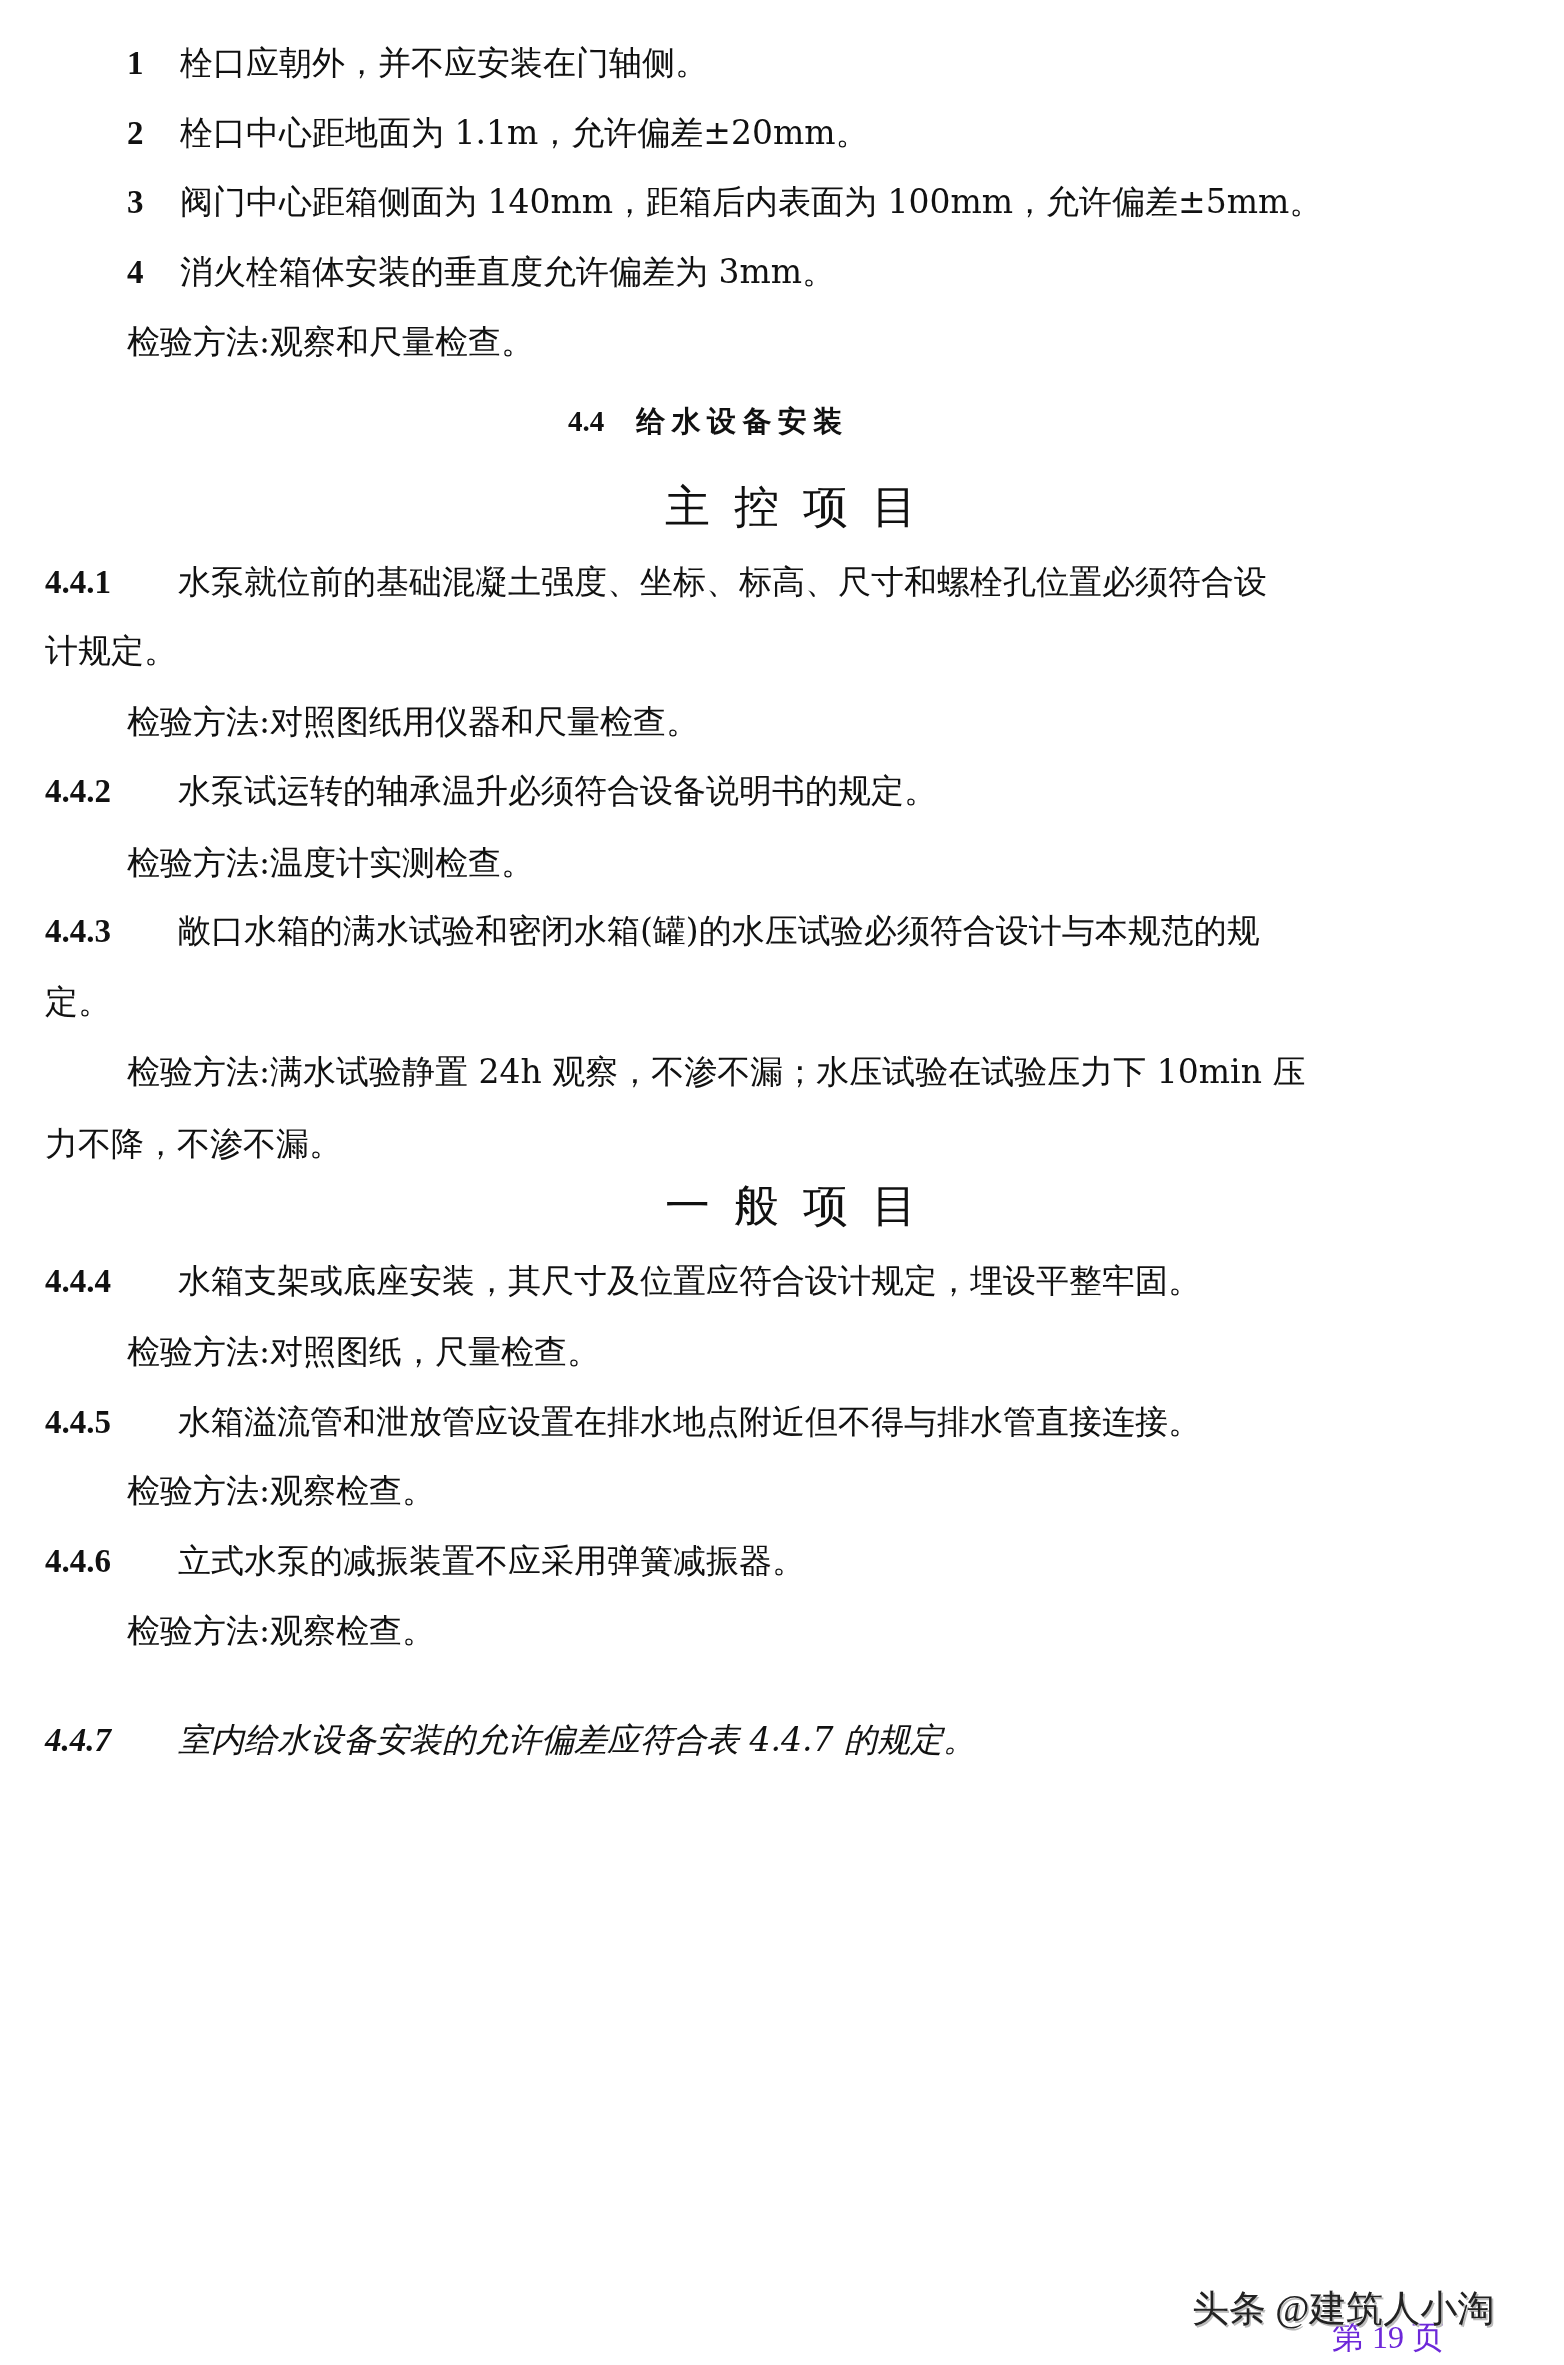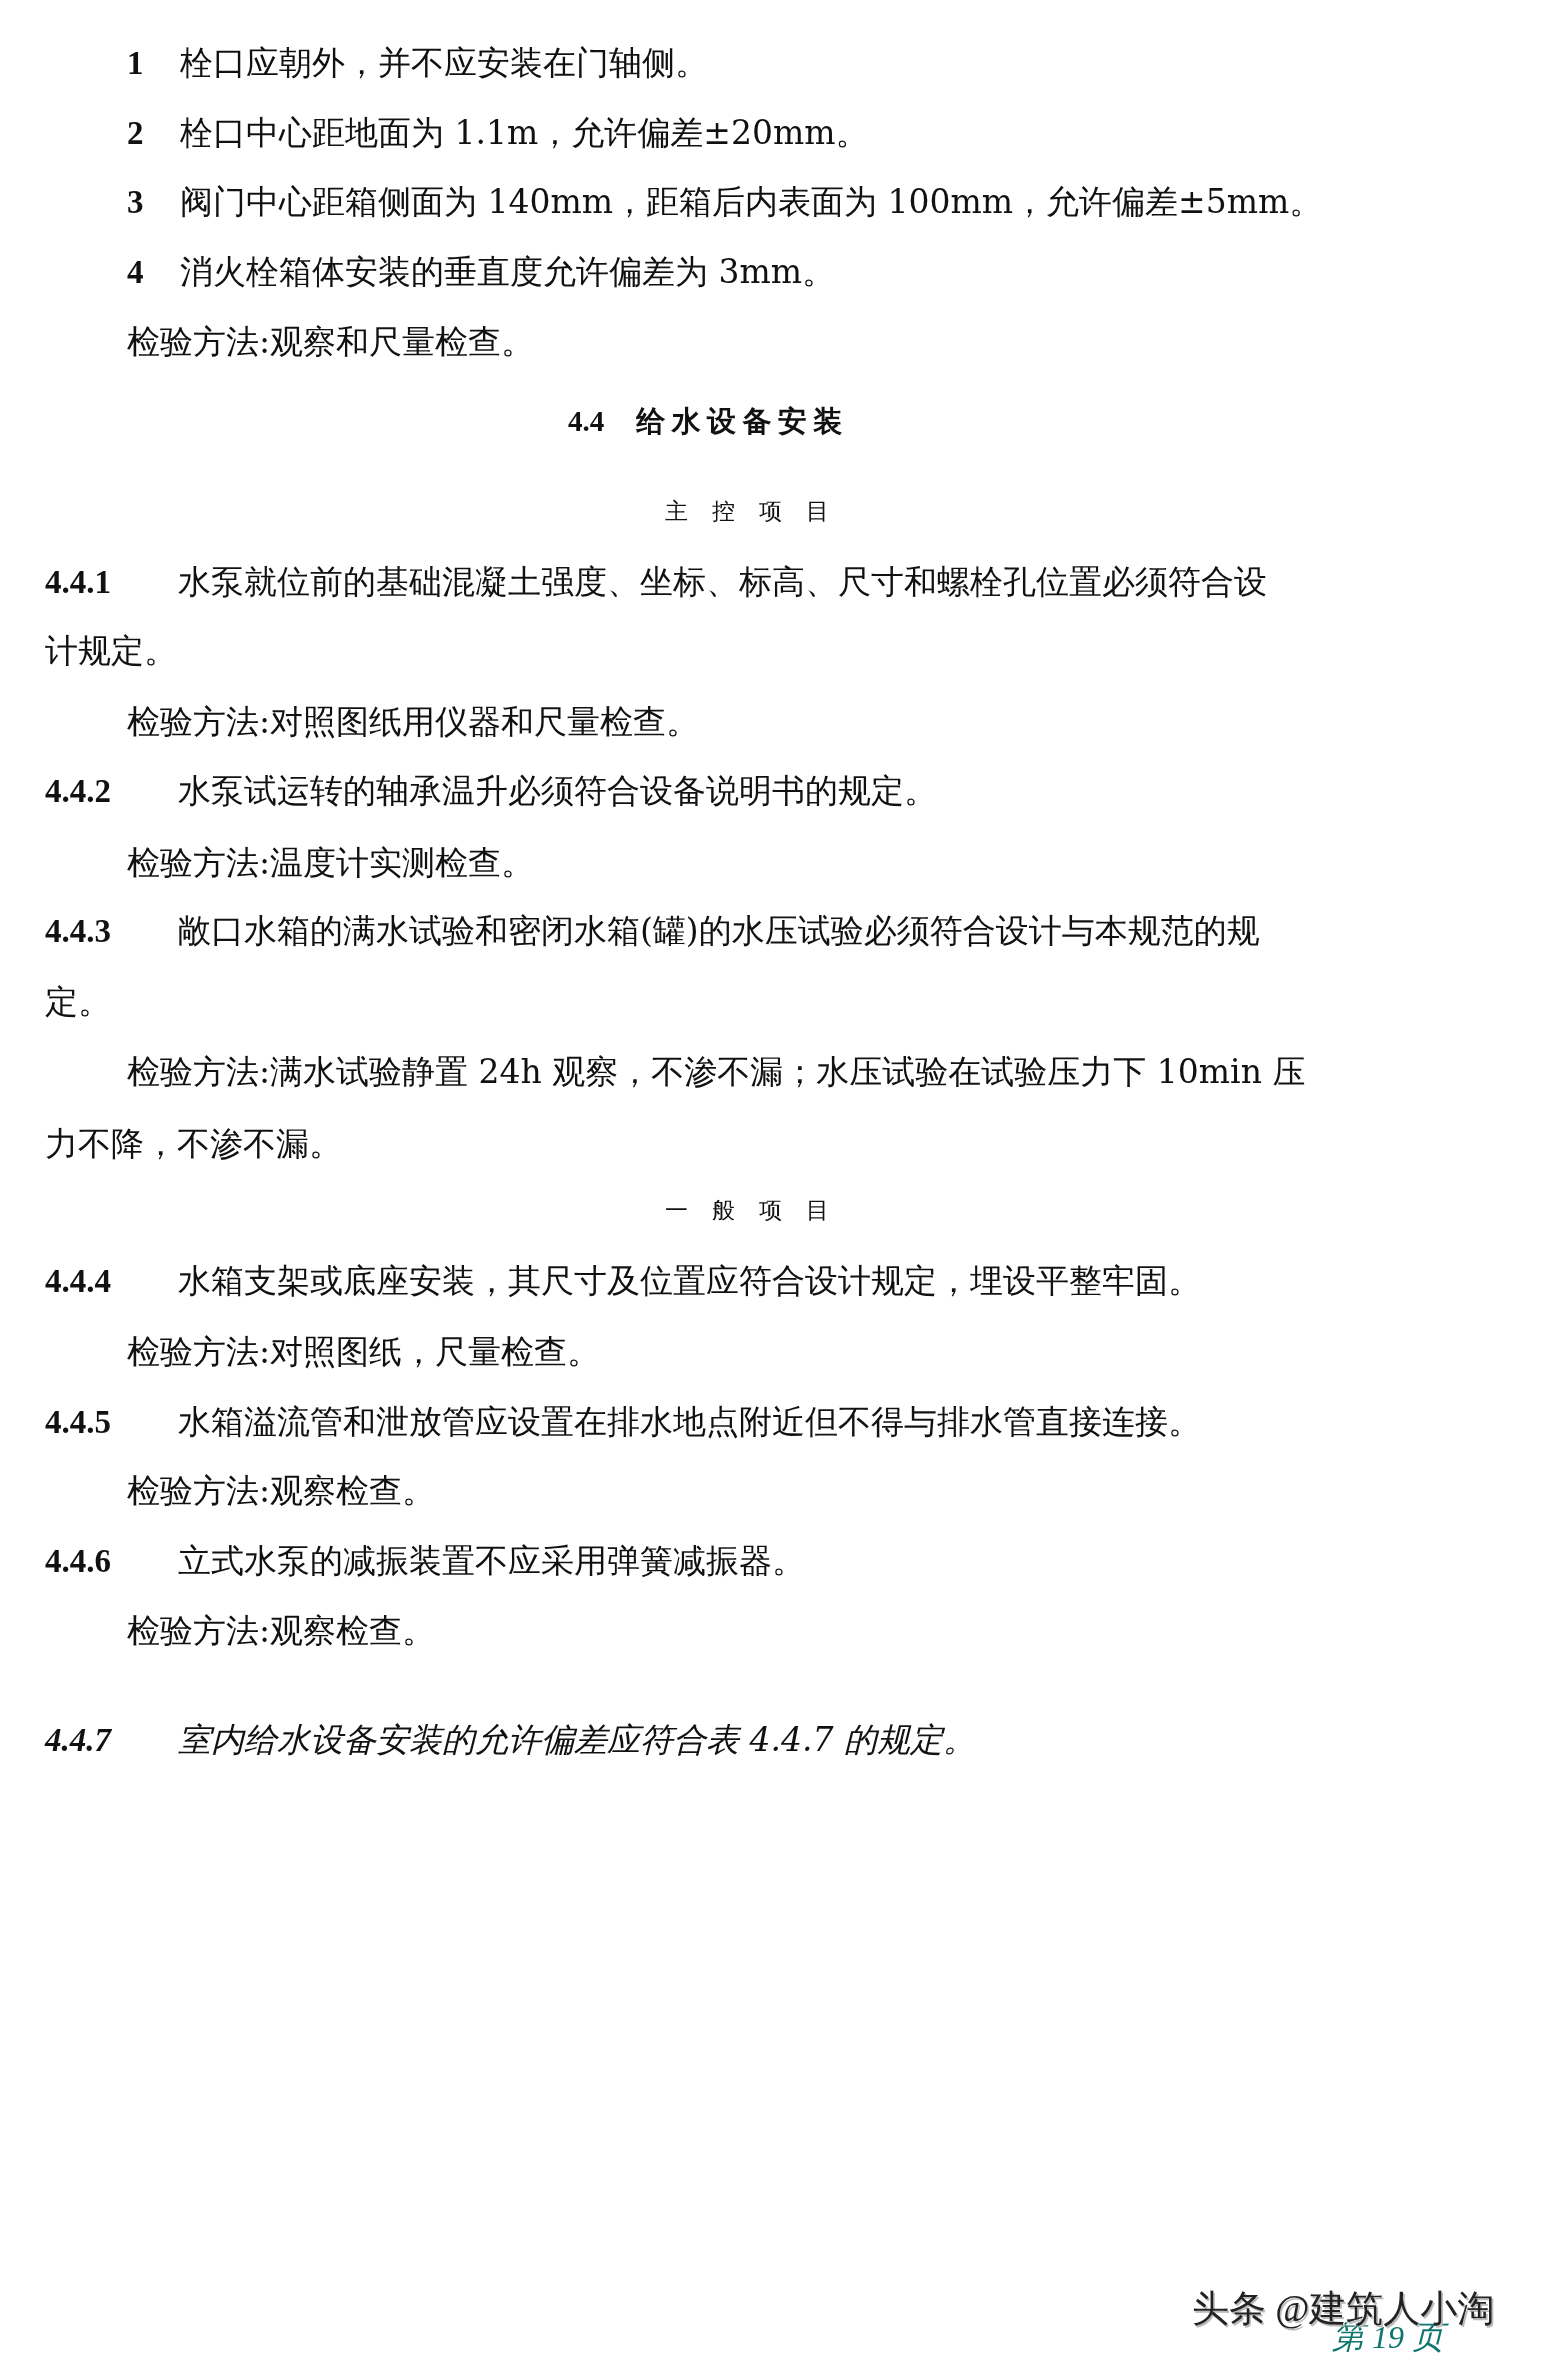--- a/index.html
+++ b/index.html
@@ -4,24 +4,24 @@
 <style>
   html, body { margin:0; padding:0; background:#ffffff; }
   body { width:1564px; height:2366px; position:relative; overflow:hidden;
          font-family:"DejaVu Serif","Liberation Serif",serif; color:#111; }
   .line { position:absolute; white-space:nowrap; font-size:33px; line-height:48px; height:48px; }
   .num { font-family:"Liberation Serif",serif; font-weight:bold; display:inline-block; }
   .clause { font-family:"Liberation Serif",serif; font-weight:bold; display:inline-block; width:133px; }
   .item-num { width:53px; }
   .heading { font-size:29px; font-weight:bold; letter-spacing:6.4px; }
   .heading .hnum { font-family:"Liberation Serif",serif; margin-right:32px; letter-spacing:0; }
-  .subhead { font-size:23px; letter-spacing:24px; }
+  .subhead { font-size:45px; letter-spacing:24px;font-family:Liberation Mono, monospace; }
   .watermark { position:absolute; left:1192px; top:2284px; font-family:Liberation Serif, serif;
                font-size:37px; color:#222; text-shadow:1.6px 1.6px 0 #bbb; white-space:nowrap; }
-  .pageno { position:absolute; left:1332px; top:2316px; font-size:32px; font-family:"Liberation Serif",serif; color:#0f766e; white-space:nowrap;font-style:italic; }
+  .pageno { position:absolute; left:1332px; top:2316px; font-size:32px; font-family:"Liberation Serif",serif; color:#6d28d9; white-space:nowrap; }
 </style>
 </head>
 <body>
 
 <div class="line" style="left:127px;top:39px;">
   <span class="num item-num">1</span><span>栓口应朝外，并不应安装在门轴侧。</span>
 </div>
 <div class="line" style="left:127px;top:109px;">
   <span class="num item-num">2</span><span>栓口中心距地面为 1.1m，允许偏差±20mm。</span>
 </div>

